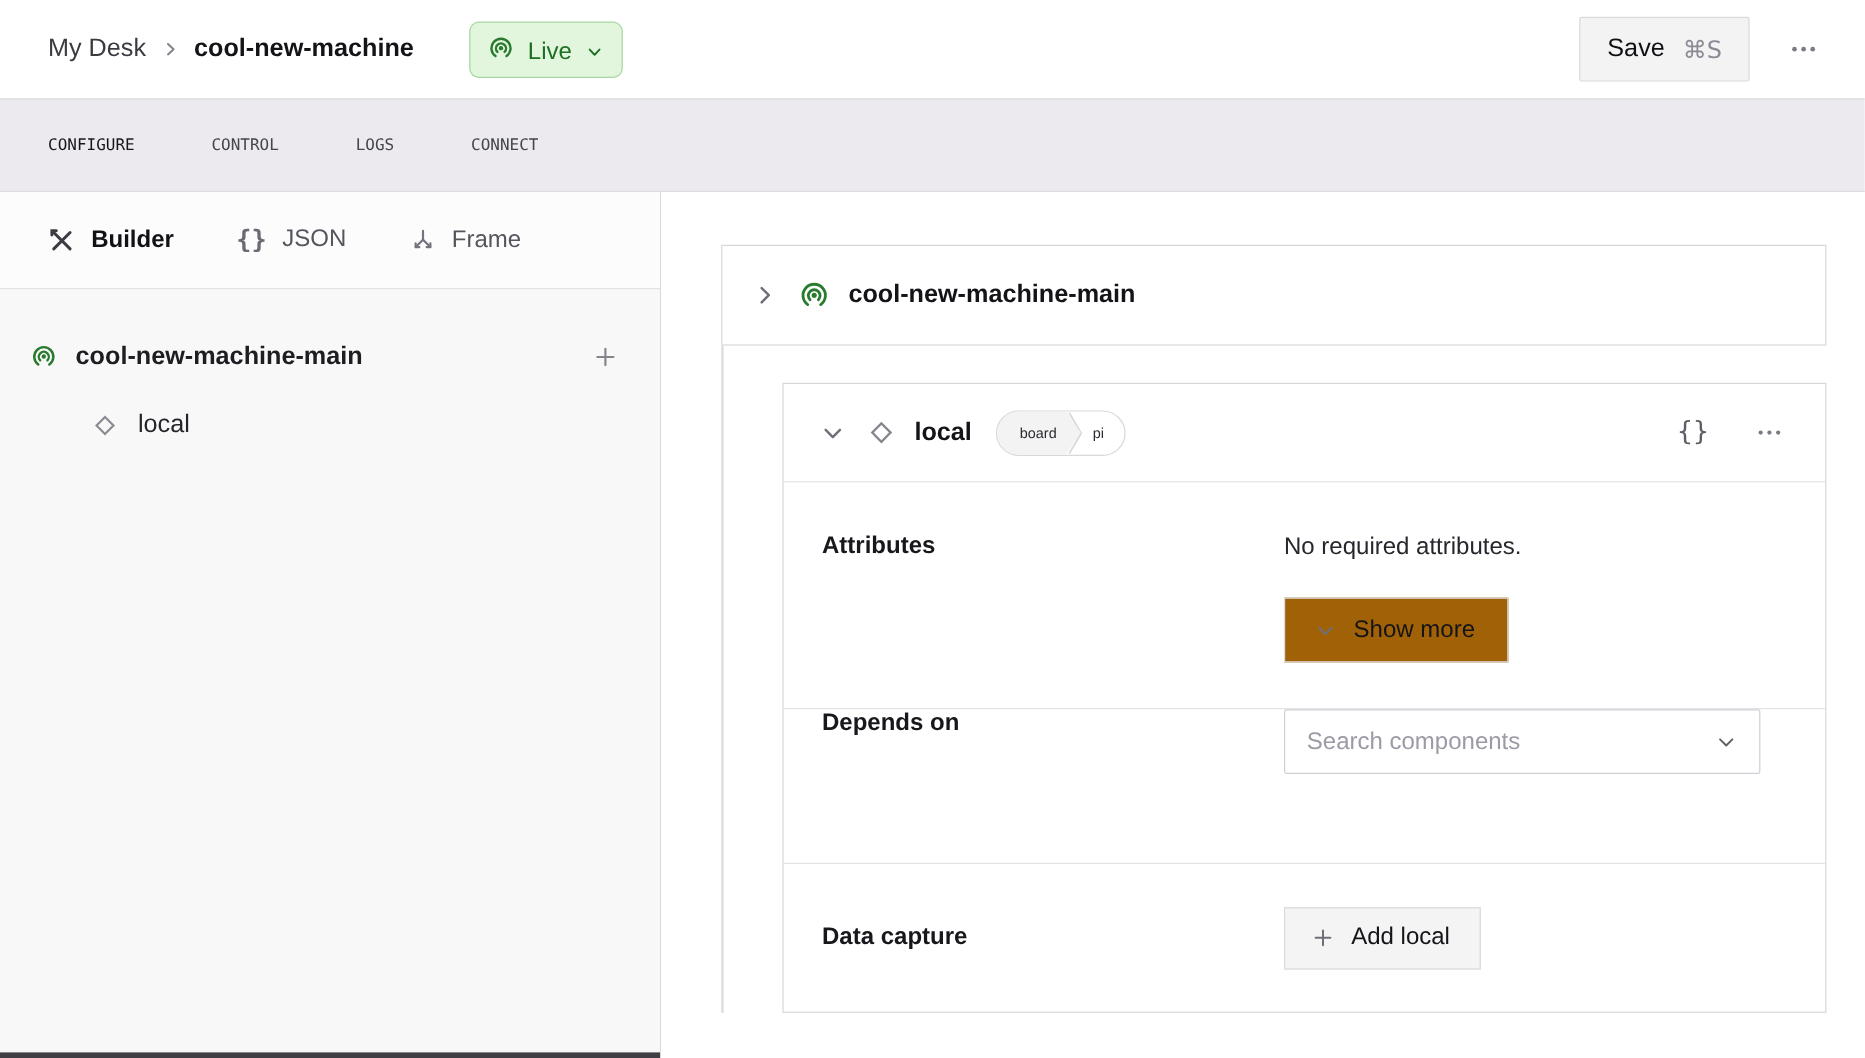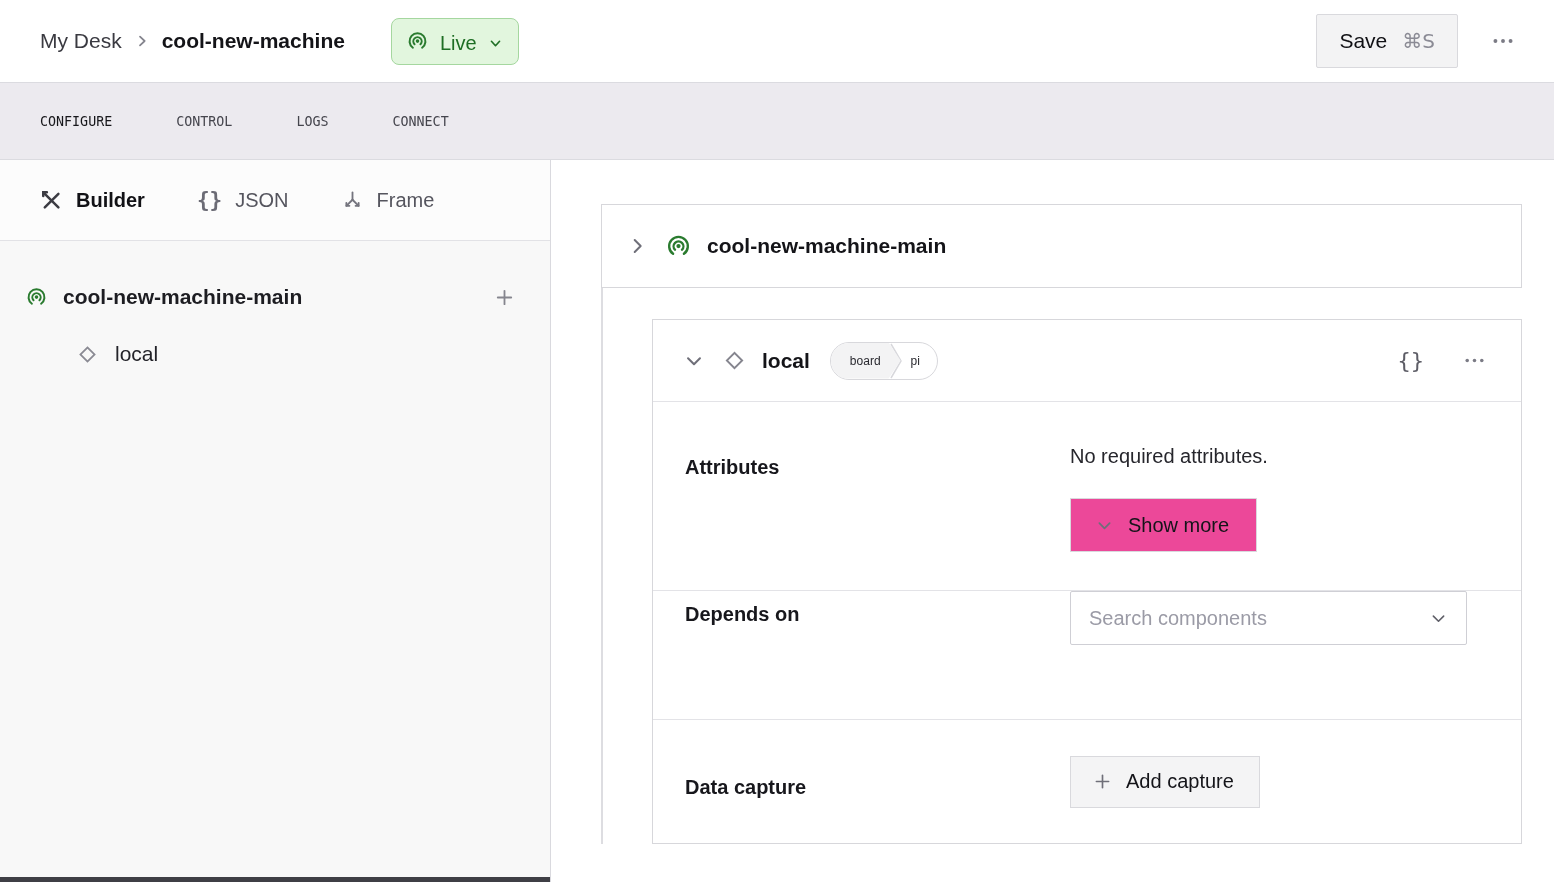--- a/index.html
+++ b/index.html
@@ -47,21 +47,21 @@
   .tab.active{font-weight:400;color:#17171b;}
 
   
   .page-body{display:flex;height:722px;}
 
   
   .sidebar{width:551px;flex:0 0 551px;background:#f8f8f8;border-right:1px solid #d9d9de;
            position:relative;}
   .side-toolbar{height:81px;background:#fcfcfc;border-bottom:1px solid #e2e2e6;
                 display:flex;align-items:center;gap:52px;padding-left:40px;}
-  .mode{display:flex;align-items:flex-end;gap:13px;font-size:20px;color:#55555e;}
+  .mode{display:flex;align-items:flex-start;gap:13px;font-size:20px;color:#55555e;}
   .mode .m-icon{color:#74747e;display:flex;}
   .mode.active{color:#121216;font-weight:700;}
   .mode.active .m-icon{color:#3c3c43;}
   .braces-glyph{font-family:"DejaVu Sans Mono",monospace;font-size:21px;color:#6b6b75;font-weight:700;}
   .tree{padding-top:30px;}
   .tree-row{height:52px;display:flex;align-items:center;gap:15px;font-size:21px;cursor:pointer;}
   .tree-row.part{padding-left:25px;font-weight:700;color:#1d1d22;}
   .tree-row.part .t-icon{color:#2a7b2f;display:flex;}
   .tree-row.comp{padding-left:75px;margin-top:5px;color:#232329;}
   .tree-row.comp .t-icon{color:#8a8a93;display:flex;}
@@ -94,26 +94,26 @@
              padding:0 20px 0 19px;background:#f3f3f4;
              clip-path:polygon(0 0,calc(100% - 12px) 0,100% 50%,calc(100% - 12px) 100%,0 100%);}
   .chip-div{margin-left:-11px;color:#d8d8dc;display:flex;}
   .chip-right{padding:0 17px 0 9px;}
   .comp-right{margin-left:auto;display:flex;align-items:center;}
   .braces-btn{font-family:"DejaVu Sans Mono",monospace;font-size:22px;color:#5d5d66;padding:4px;}
   .comp-right .dots-btn{margin-left:26px;}
 
   .section{display:flex;padding:0 32px;border-top:1px solid var(--border-soft);}
   .section:first-of-type{border-top:none;}
-  .sec-label{width:385px;flex:0 0 385px;font-size:20px;font-weight:700;color:#17171c;margin-top:12px;}
+  .sec-label{width:385px;flex:0 0 385px;font-size:20px;font-weight:700;color:#17171c;}
   .sec-attrs{padding-top:40px;padding-bottom:38px;}
   .sec-attrs .sec-label{padding-top:2px;}
   .attrs-empty{font-size:20px;color:#26262c;line-height:28px;}
   .show-more-btn{margin-top:28px;height:54px;display:flex;align-items:center;gap:14px;
-                 padding:0 27px 0 24px;background:#ec4899;border:1px solid #d9d9dd;
+                 padding:0 27px 0 24px;background:#a16207;border:1px solid #d9d9dd;
                  font-size:20px;color:#141419;}
   .show-more-btn .ch-icon{color:#6f6f79;display:flex;}
   .sec-depends{height:129px;align-items:flex-start;}
   .select{width:397px;height:54px;display:flex;align-items:center;background:#fff;
           border:1px solid #cfcfd5;border-radius:2px;padding:0 18px;cursor:pointer;}
   .select-placeholder{font-size:20px;color:var(--placeholder);}
   .select .ch-icon{margin-left:auto;color:#5f5f68;display:flex;}
   .sec-capture{height:124px;align-items:center;}
   .add-method-btn{height:52px;display:flex;align-items:center;gap:13px;padding:0 25px 0 21px;
                   background:#f4f4f5;border:1px solid #d9d9dd;font-size:20px;color:#141419;}
@@ -327,20 +327,20 @@
         <div class="section sec-capture">
           <div class="sec-label">Data capture</div>
           <div class="sec-body">
             <button class="add-method-btn">
               <span class="pl-icon">
                 <svg width="21" height="21" viewBox="0 0 24 24" fill="none" stroke="currentColor" stroke-width="1.9" stroke-linecap="round">
                     <path d="M12 5 L12 19"></path>
                     <path d="M5 12 L19 12"></path>
                   </svg>
               </span>
-              <span>Add capture</span>
+              <span>Add local</span>
             </button>
           </div>
         </div>
       </section>
     </div>
   </main>
 </div>
 
 </body></html>

